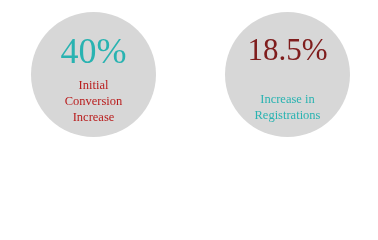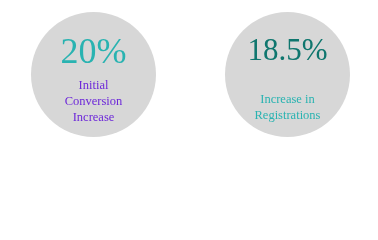--- a/index.html
+++ b/index.html
@@ -57,25 +57,25 @@
   }
   #stat-0 .stat-label { margin-top: 8px; }
   #stat-1 .stat-label { margin-top: 26px; }
 </style>
 </head>
 <body style="background: rgb(255, 255, 255);">
 
 <div class="stats-row">
 
   <div class="stat-circle" id="stat-0" style="background: rgb(215, 215, 215);">
-    <div class="stat-value" style="color: rgb(41, 179, 177);">20%</div>
-    <div class="stat-label" style="color: #6d28d9;">Initial
+    <div class="stat-value" style="color: rgb(41, 179, 177);">40%</div>
+    <div class="stat-label" style="color: #b91c1c;">Initial
 Conversion
 Increase</div>
   </div>
 
   <div class="stat-circle" id="stat-1" style="background: rgb(215, 215, 215);">
-    <div class="stat-value" style="color: #0f766e;">18.5%</div>
+    <div class="stat-value" style="color: #7f1d1d;">18.5%</div>
     <div class="stat-label" style="color: rgb(41, 179, 177);">Increase in
 Registrations</div>
   </div>
 
 </div>
 
 </body></html>

